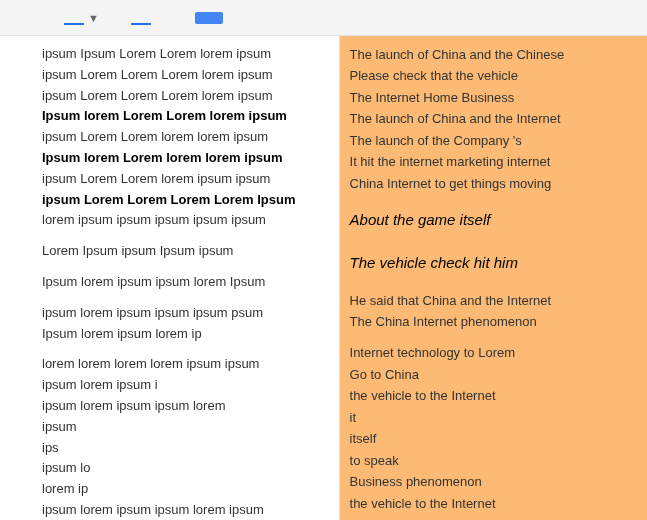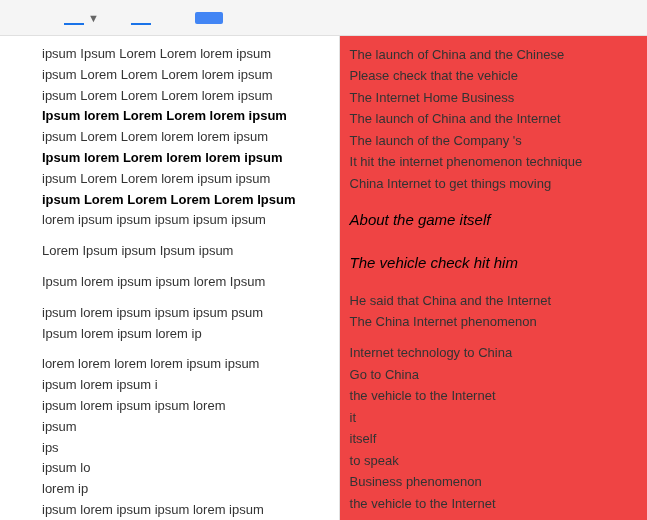--- a/index.html
+++ b/index.html
@@ -68,21 +68,21 @@
       position: relative;
       overflow-y: auto;
       padding: 8px 10px;
       margin-left: 32px;
     }
 
     .right-panel {
       width: 50%;
       overflow-y: auto;
       padding: 8px 10px;
-      background: #ef4444;
+      background: #fdba74;
     }
 
     .source-text {
       font-size: 13px;
       line-height: 1.6;
       color: #333;
       white-space: pre-wrap;
     }
 
     .clear-btn {
@@ -139,31 +139,31 @@
       <button class="clear-btn"></button>
       <div class="source-text" id="source-container"><div>ipsum Ipsum Lorem Lorem lorem ipsum</div><div>ipsum Lorem Lorem Lorem lorem ipsum</div><div>ipsum Lorem Lorem Lorem lorem ipsum</div><div style="font-weight: bold; color: rgb(0, 0, 0);">Ipsum lorem Lorem Lorem lorem ipsum</div><div>ipsum Lorem Lorem lorem lorem ipsum</div><div style="font-weight: bold; color: rgb(0, 0, 0);">Ipsum lorem Lorem lorem lorem ipsum</div><div>ipsum Lorem Lorem lorem ipsum ipsum</div><div style="font-weight: bold; color: rgb(0, 0, 0);">ipsum Lorem Lorem Lorem Lorem Ipsum</div><div>lorem ipsum ipsum ipsum ipsum ipsum</div><div class="gap"></div><div>Lorem Ipsum ipsum Ipsum ipsum</div><div class="gap"></div><div>Ipsum lorem ipsum ipsum lorem Ipsum</div><div class="gap"></div><div>ipsum lorem ipsum ipsum ipsum psum</div><div>Ipsum lorem ipsum lorem ip</div><div class="gap"></div><div>lorem lorem lorem lorem ipsum ipsum</div><div>ipsum lorem ipsum i</div><div>ipsum lorem ipsum ipsum lorem</div><div>ipsum</div><div>ips</div><div>ipsum lo</div><div>lorem ip</div><div>ipsum lorem ipsum ipsum lorem ipsum</div></div>
     </div>
 
     <div class="right-panel" id="translation-container">
         <div class="translation-line">The launch of China and the Chinese</div>
         <div class="translation-line">Please check that the vehicle</div>
         <div class="translation-line">The Internet Home Business</div>
         <div class="translation-line">The launch of China and the Internet</div>
         <div class="translation-line">The launch of the Company 's</div>
-        <div class="translation-line">It hit the internet phenomenon technique</div>
+        <div class="translation-line">It hit the internet marketing internet</div>
         <div class="translation-line">China Internet to get things moving</div>
         <div class="gap"></div>
         <div class="translation-line prominent">About the game itself</div>
         <div class="gap"></div>
         <div class="translation-line prominent">The vehicle check hit him</div>
         <div class="gap"></div>
         <div class="translation-line">He said that China and the Internet</div>
         <div class="translation-line">The China Internet phenomenon</div>
         <div class="gap"></div>
-        <div class="translation-line">Internet technology to China</div>
+        <div class="translation-line">Internet technology to Lorem</div>
         <div class="translation-line">Go to China</div>
         <div class="translation-line">the vehicle to the Internet</div>
         <div class="translation-line">it</div>
         <div class="translation-line">itself</div>
         <div class="translation-line">to speak</div>
         <div class="translation-line">Business phenomenon</div>
         <div class="translation-line">the vehicle to the Internet</div>
       </div>
   </div>
 </div>

